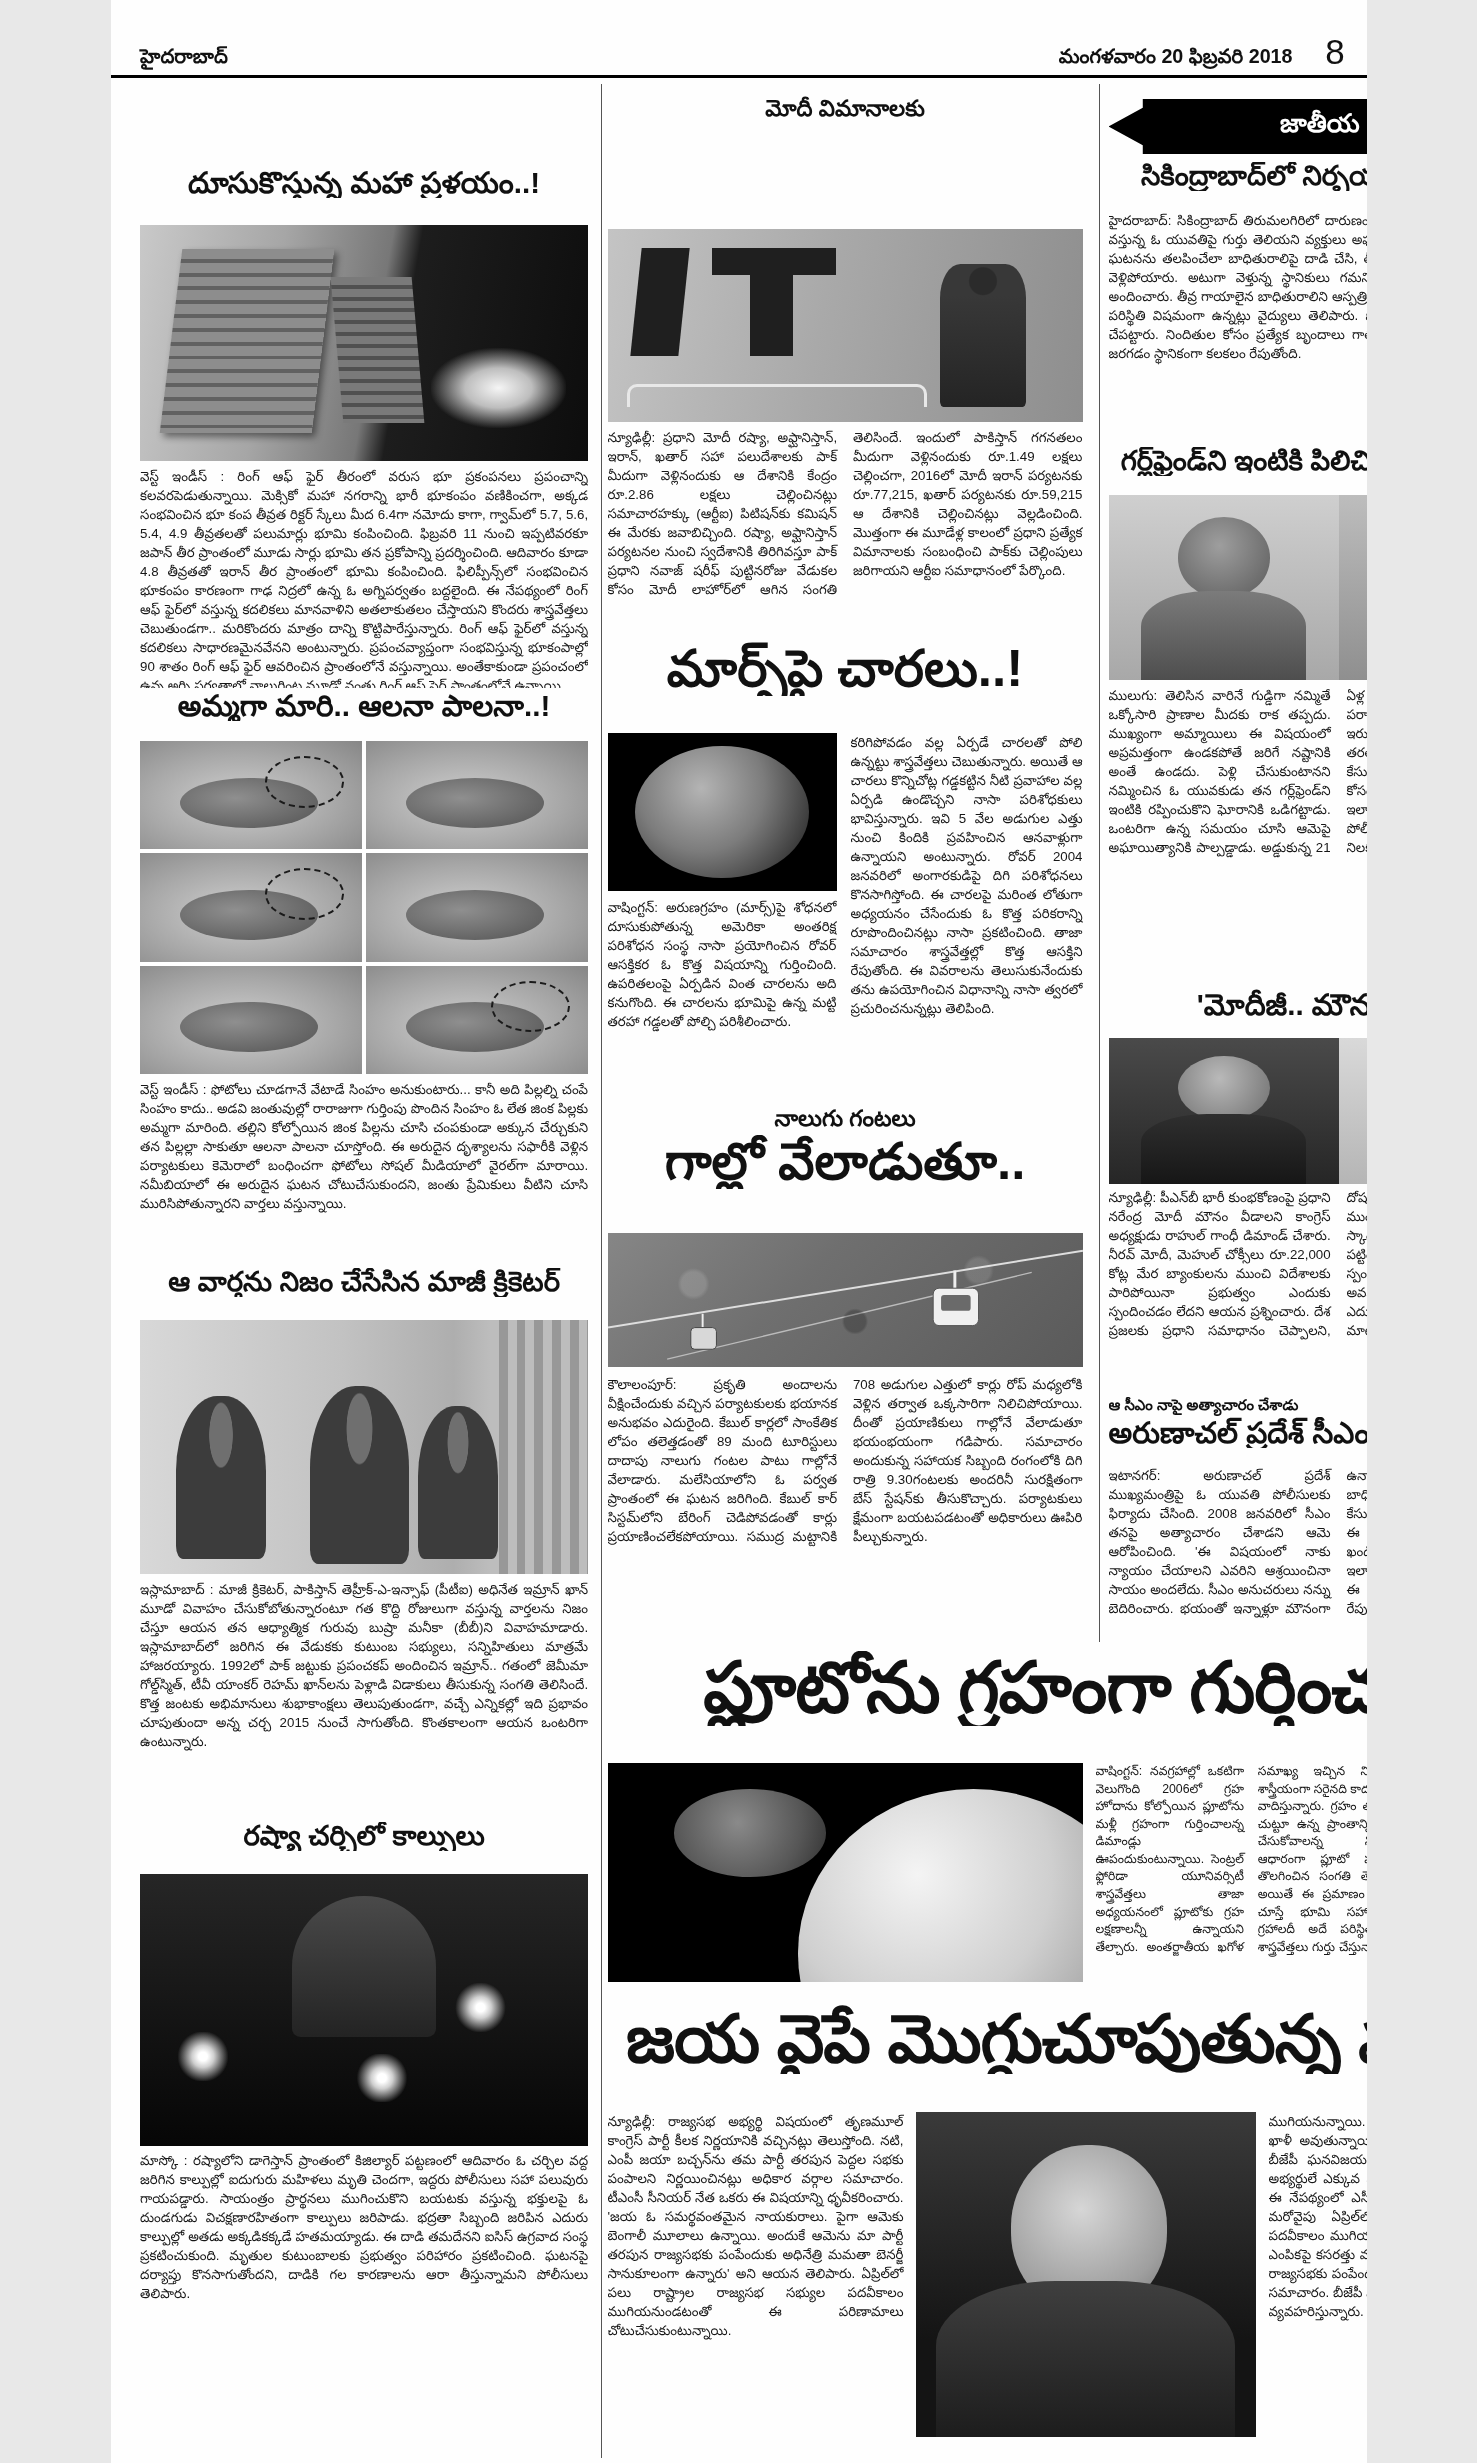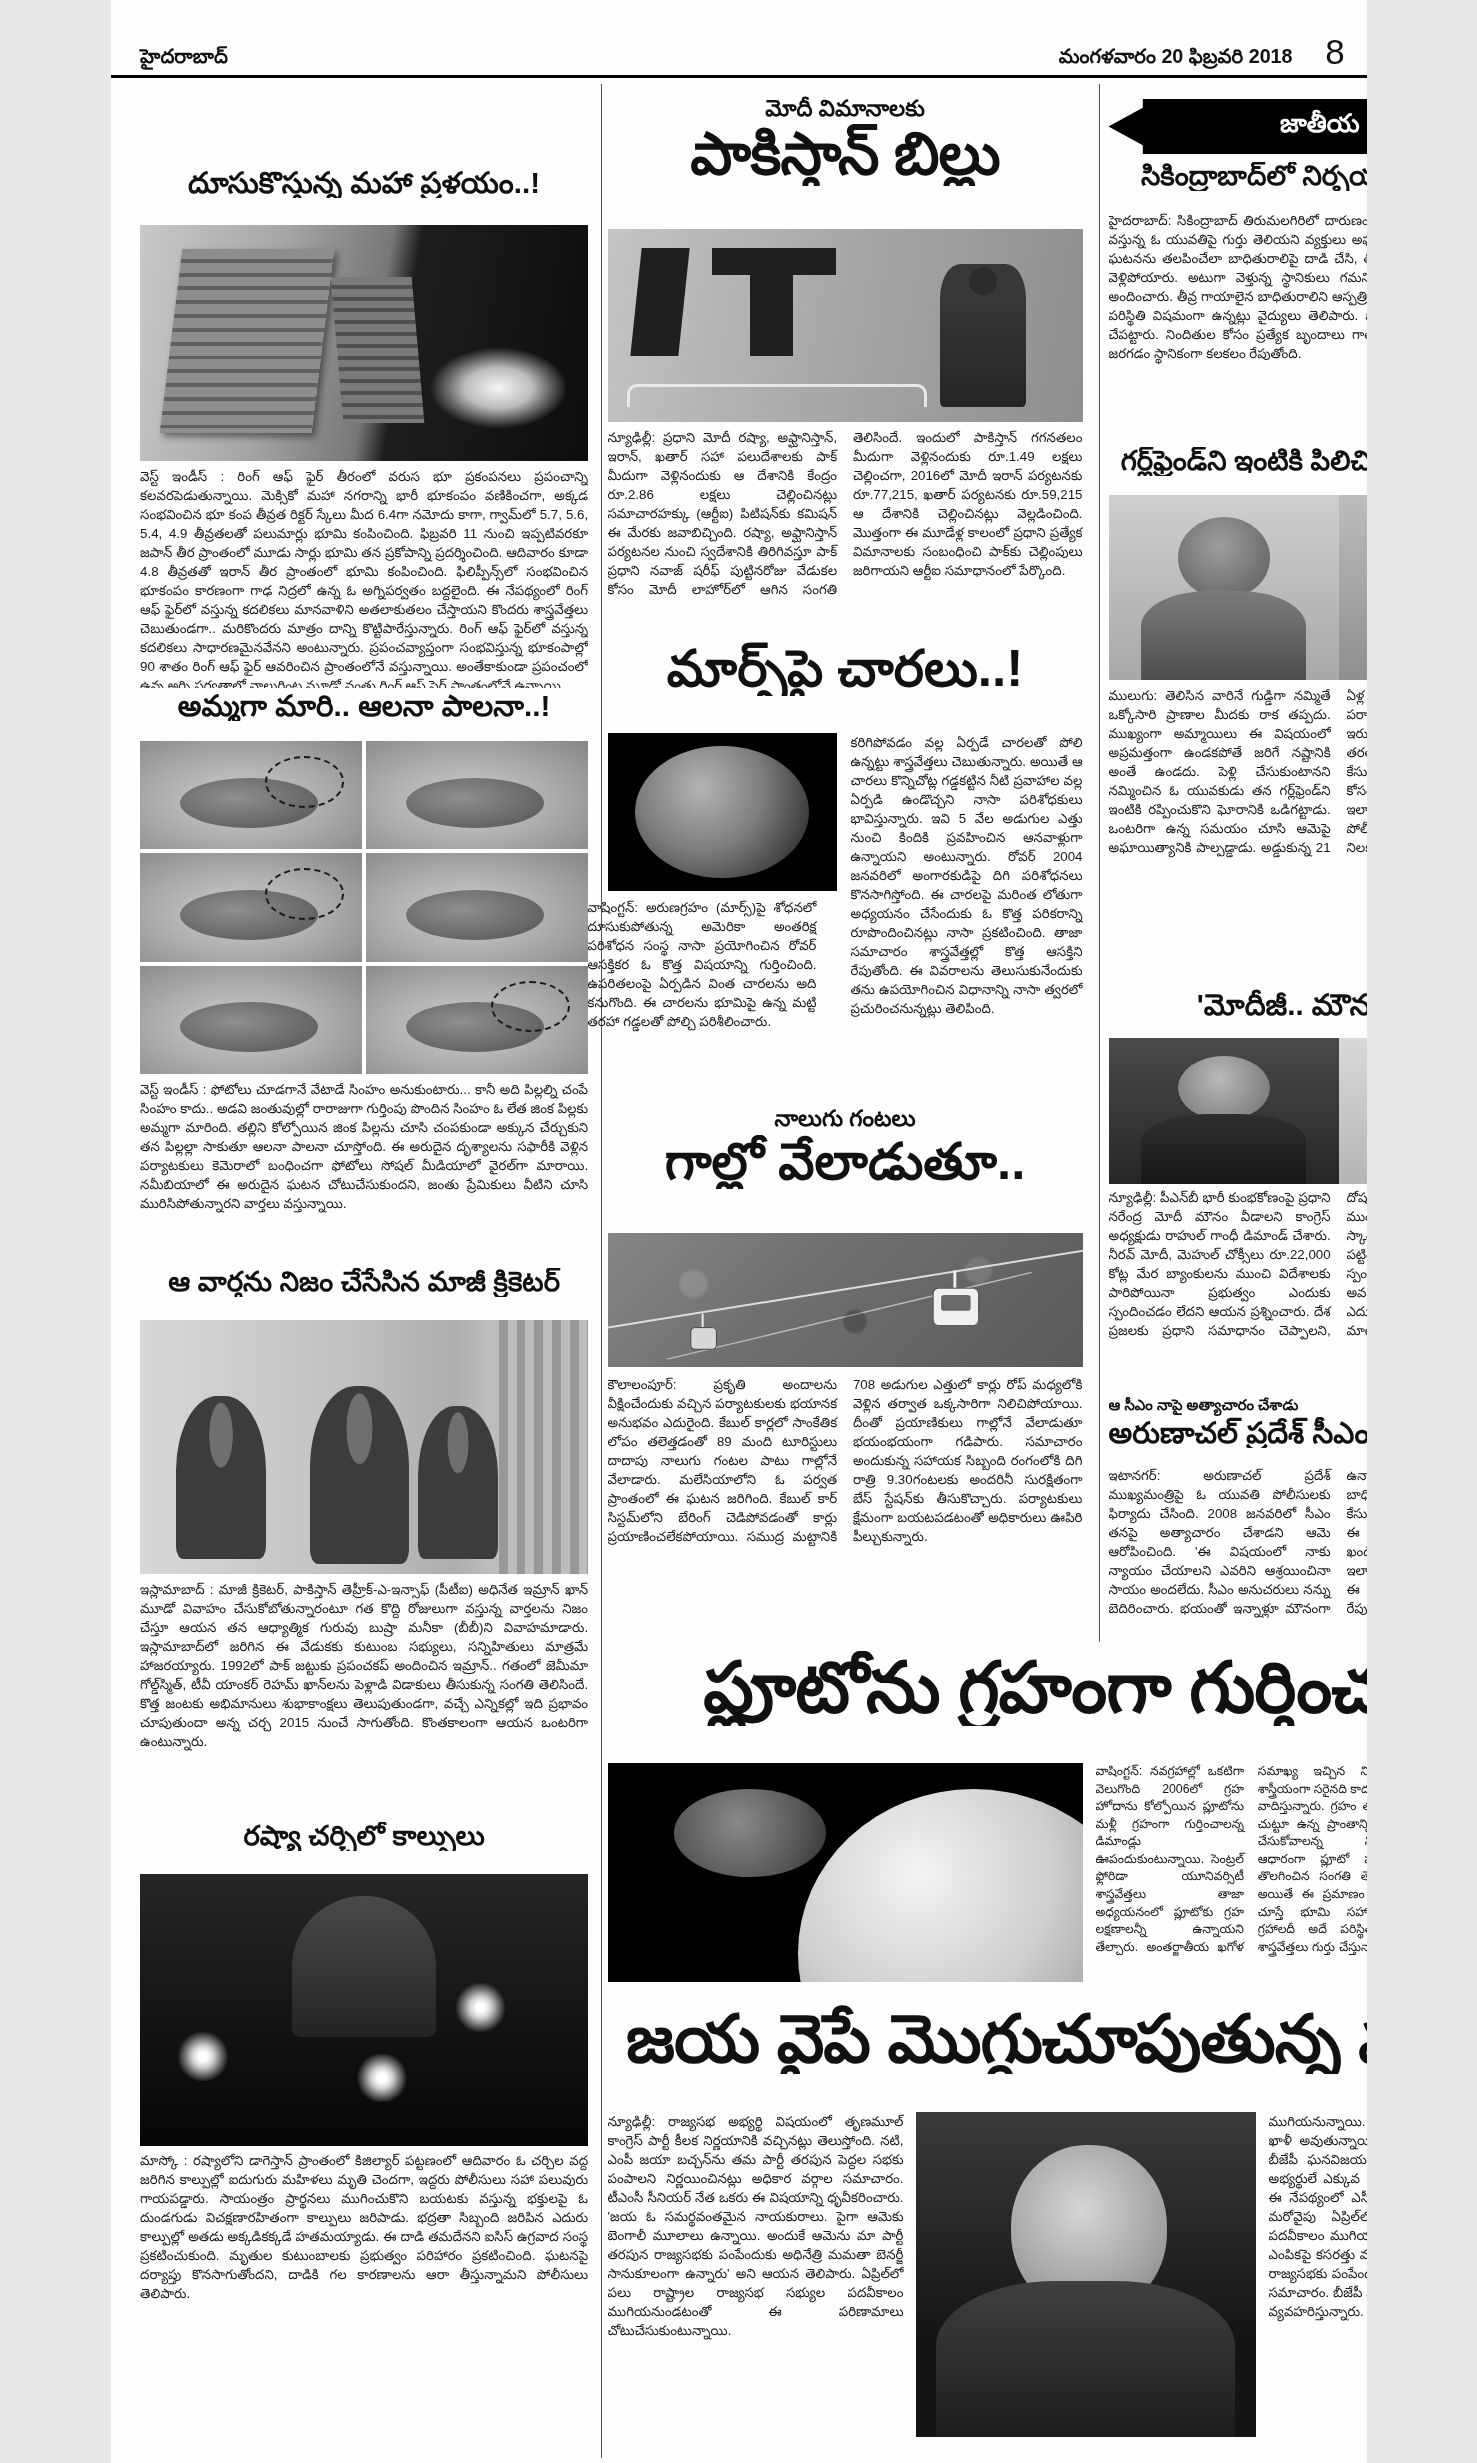--- a/index.html
+++ b/index.html
@@ -148,35 +148,34 @@
   <div class="hl h-sm" style="left:29.6px;top:1822px;width:448px;">రష్యా చర్చిలో కాల్పులు</div>
   <div class="ph ph-church" style="left:29.6px;top:1874px;width:448px;height:272px;">
     <div class="dome"></div>
     <div class="lamp" style="left:8%;top:58%;"></div>
     <div class="lamp" style="left:70%;top:40%;"></div>
     <div class="lamp" style="left:48%;top:66%;"></div>
   </div>
   <div class="bd" style="left:29.6px;top:2151px;width:448px;height:296px;">మాస్కో : రష్యాలోని డాగెస్తాన్ ప్రాంతంలో కిజిల్యార్ పట్టణంలో ఆదివారం ఓ చర్చిల వద్ద జరిగిన కాల్పుల్లో ఐదుగురు మహిళలు మృతి చెందగా, ఇద్దరు పోలీసులు సహా పలువురు గాయపడ్డారు. సాయంత్రం ప్రార్థనలు ముగించుకొని బయటకు వస్తున్న భక్తులపై ఓ దుండగుడు విచక్షణారహితంగా కాల్పులు జరిపాడు. భద్రతా సిబ్బంది జరిపిన ఎదురు కాల్పుల్లో అతడు అక్కడికక్కడే హతమయ్యాడు. ఈ దాడి తమదేనని ఐసిస్ ఉగ్రవాద సంస్థ ప్రకటించుకుంది. మృతుల కుటుంబాలకు ప్రభుత్వం పరిహారం ప్రకటించింది. ఘటనపై దర్యాప్తు కొనసాగుతోందని, దాడికి గల కారణాలను ఆరా తీస్తున్నామని పోలీసులు తెలిపారు.</div>
 
   <div class="kick" style="left:497px;top:95px;width:475px;">మోదీ విమానాలకు</div>
-  <div class="hl h-xl" style="left:497px;top:124px;width:475px;">పాకిస్తాన్ బిల్లు</div>
   <div class="ph ph-plane" style="left:497px;top:229px;width:475px;height:193px;">
     <div class="bar" style="left:6%;top:10%;width:10%;height:56%;transform:skewX(-6deg);"></div>
     <div class="bar" style="left:22%;top:10%;width:26%;height:14%;"></div>
     <div class="bar" style="left:30%;top:10%;width:9%;height:56%;"></div>
     <div class="man"></div>
     <div class="rail"></div>
   </div>
   <div class="bd c2" style="left:497px;top:428px;width:475px;height:207px;">న్యూఢిల్లీ: ప్రధాని మోదీ రష్యా, అఫ్ఘానిస్తాన్, ఇరాన్, ఖతార్ సహా పలుదేశాలకు పాక్ మీదుగా వెళ్లినందుకు ఆ దేశానికి కేంద్రం రూ.2.86 లక్షలు చెల్లించినట్లు సమాచారహక్కు (ఆర్టీఐ) పిటిషన్‌కు కమిషన్ ఈ మేరకు జవాబిచ్చింది. రష్యా, అఫ్ఘానిస్తాన్ పర్యటనల నుంచి స్వదేశానికి తిరిగివస్తూ పాక్ ప్రధాని నవాజ్ షరీఫ్ పుట్టినరోజు వేడుకల కోసం మోదీ లాహోర్‌లో ఆగిన సంగతి తెలిసిందే. ఇందులో పాకిస్తాన్ గగనతలం మీదుగా వెళ్లినందుకు రూ.1.49 లక్షలు చెల్లించగా, 2016లో మోదీ ఇరాన్ పర్యటనకు రూ.77,215, ఖతార్ పర్యటనకు రూ.59,215 ఆ దేశానికి చెల్లించినట్లు వెల్లడించింది. మొత్తంగా ఈ మూడేళ్ల కాలంలో ప్రధాని ప్రత్యేక విమానాలకు సంబంధించి పాక్‌కు చెల్లింపులు జరిగాయని ఆర్టీఐ సమాధానంలో పేర్కొంది.</div>
 
   <div class="hl h-big" style="left:497px;top:642px;width:475px;">మార్స్‌పై చారలు..!</div>
   <div class="ph ph-mars" style="left:497px;top:733px;width:229px;height:158px;">
     <div class="sphere"></div>
   </div>
-  <div class="bd" style="left:477px;top:898px;width:229px;height:193px;">వాషింగ్టన్: అరుణగ్రహం (మార్స్)పై శోధనలో దూసుకుపోతున్న అమెరికా అంతరిక్ష పరిశోధన సంస్థ నాసా ప్రయోగించిన రోవర్ ఆసక్తికర ఓ కొత్త విషయాన్ని గుర్తించింది. ఉపరితలంపై ఏర్పడిన వింత చారలను అది కనుగొంది. ఈ చారలను భూమిపై ఉన్న మట్టి తరహా గడ్డలతో పోల్చి పరిశీలించారు.</div>
+  <div class="bd" style="left:497px;top:898px;width:229px;height:193px;">వాషింగ్టన్: అరుణగ్రహం (మార్స్)పై శోధనలో దూసుకుపోతున్న అమెరికా అంతరిక్ష పరిశోధన సంస్థ నాసా ప్రయోగించిన రోవర్ ఆసక్తికర ఓ కొత్త విషయాన్ని గుర్తించింది. ఉపరితలంపై ఏర్పడిన వింత చారలను అది కనుగొంది. ఈ చారలను భూమిపై ఉన్న మట్టి తరహా గడ్డలతో పోల్చి పరిశీలించారు.</div>
   <div class="bd" style="left:740px;top:733px;width:232px;height:359px;">కరిగిపోవడం వల్ల ఏర్పడే చారలతో పోలి ఉన్నట్టు శాస్త్రవేత్తలు చెబుతున్నారు. అయితే ఆ చారలు కొన్నిచోట్ల గడ్డకట్టిన నీటి ప్రవాహాల వల్ల ఏర్పడి ఉండొచ్చని నాసా పరిశోధకులు భావిస్తున్నారు. ఇవి 5 వేల అడుగుల ఎత్తు నుంచి కిందికి ప్రవహించిన ఆనవాళ్లుగా ఉన్నాయని అంటున్నారు. రోవర్ 2004 జనవరిలో అంగారకుడిపై దిగి పరిశోధనలు కొనసాగిస్తోంది. ఈ చారలపై మరింత లోతుగా అధ్యయనం చేసేందుకు ఓ కొత్త పరికరాన్ని రూపొందించినట్లు నాసా ప్రకటించింది. తాజా సమాచారం శాస్త్రవేత్తల్లో కొత్త ఆసక్తిని రేపుతోంది. ఈ వివరాలను తెలుసుకునేందుకు తను ఉపయోగించిన విధానాన్ని నాసా త్వరలో ప్రచురించనున్నట్లు తెలిపింది.</div>
 
   <div class="kick" style="left:497px;top:1105px;width:475px;">నాలుగు గంటలు</div>
   <div class="hl h-big" style="left:497px;top:1135px;width:475px;">గాల్లో వేలాడుతూ..</div>
   <div class="ph ph-cable" style="left:497px;top:1233px;width:475px;height:134px;">
     <div class="tex"></div>
     <svg width="475" height="134" viewBox="0 0 482 136">
       <line x1="0" y1="96" x2="482" y2="18" stroke="#dedede" stroke-width="2"></line>
       <line x1="60" y1="128" x2="430" y2="40" stroke="#bbb" stroke-width="1.4"></line>
       <line x1="352" y1="38" x2="352" y2="56" stroke="#eee" stroke-width="3"></line>

